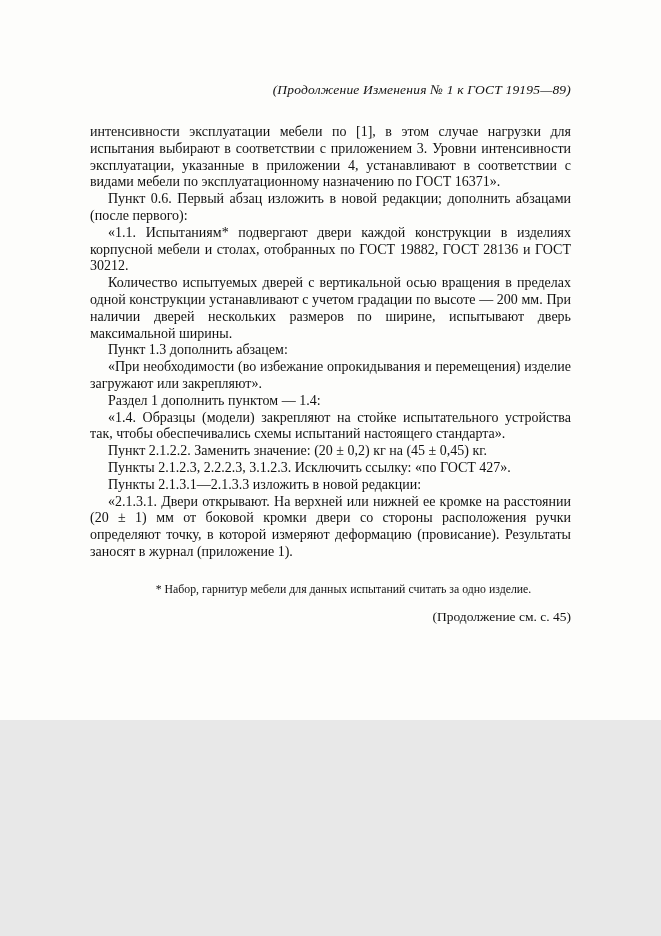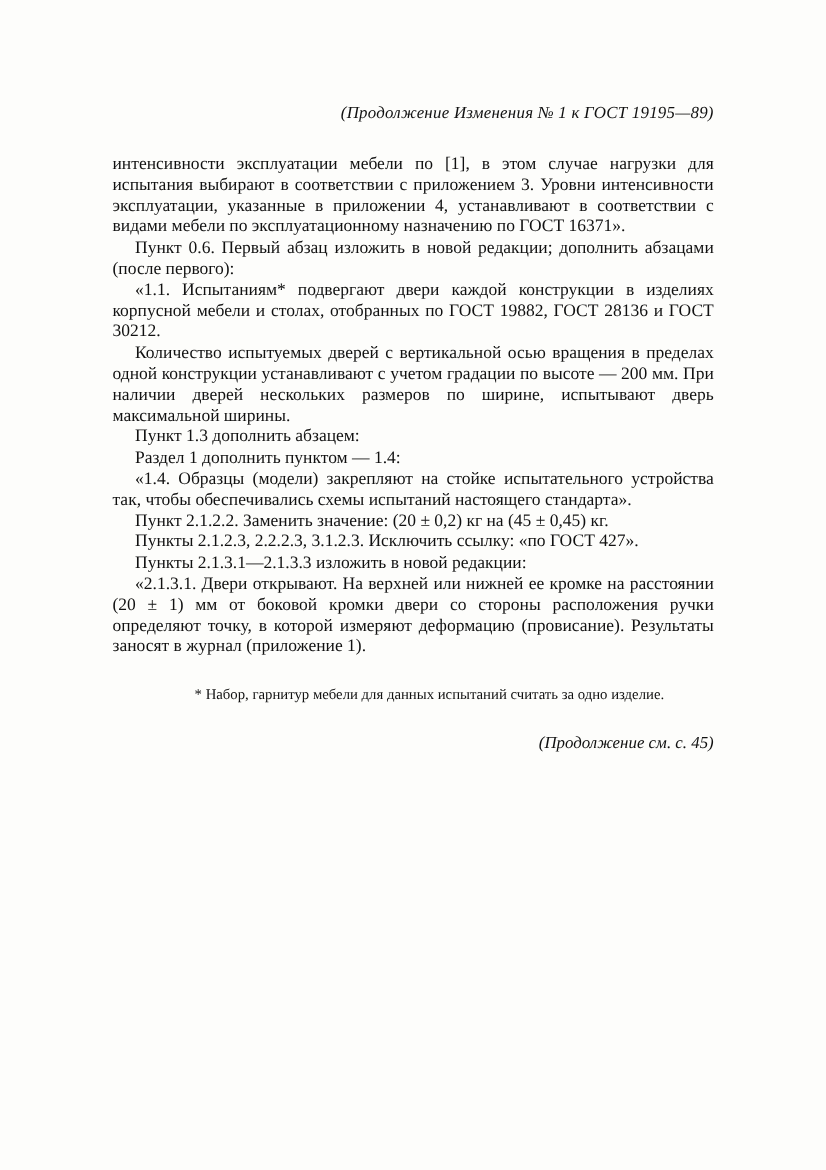--- a/index.html
+++ b/index.html
@@ -3,21 +3,21 @@
 <meta charset="utf-8">
 <style>
   html, body {
     margin: 0;
     padding: 0;
     background: #e8e8e8;
   }
   .page {
     position: relative;
     width: 661px;
-    height: 936px;
+    height: 720px;
     margin: 0 auto;
     background: #fdfdfb;
     color: #111;
     font-family: "Liberation Serif", "DejaVu Serif", serif;
     overflow: hidden;
   }
   .running-header {
     position: absolute;
     top: 82px;
     left: 90px;
@@ -45,40 +45,40 @@
     text-indent: 0;
   }
   .footnote {
     margin-top: 21px;
     font-size: 11.8px;
     line-height: 14px;
     text-indent: 26px;
     text-align: center;
   }
   .page-footer {
-    margin-top: 24px;
+    margin-top: 13px;
     text-align: right;
-    font-style: italic;
     font-size: 13.5px;
   }
 </style>
 </head>
 <body>
 
 <div class="page">
 
   <div class="running-header">(Продолжение Изменения № 1 к ГОСТ 19195—89)</div>
 
   <div class="text-block">
 
     <p class="no-indent">интенсивности эксплуатации мебели по [1], в этом случае нагрузки для испытания выбирают в соответствии с приложением 3. Уровни интенсивности эксплуатации, указанные в приложении 4, устанавливают в соответствии с видами мебели по эксплуатационному назначению по ГОСТ 16371».</p>
     <p>Пункт 0.6. Первый абзац изложить в новой редакции; дополнить абзацами (после первого):</p>
     <p>«1.1. Испытаниям* подвергают двери каждой конструкции в изделиях корпусной мебели и столах, отобранных по ГОСТ 19882, ГОСТ 28136 и ГОСТ 30212.</p>
     <p>Количество испытуемых дверей с вертикальной осью вращения в пределах одной конструкции устанавливают с учетом градации по высоте — 200 мм. При наличии дверей нескольких размеров по ширине, испытывают дверь максимальной ширины.</p>
     <p>Пункт 1.3 дополнить абзацем:</p>
+    <p>«При необходимости (во избежание опрокидывания и перемещения) изделие загружают или закрепляют».</p>
     <p>Раздел 1 дополнить пунктом — 1.4:</p>
     <p>«1.4. Образцы (модели) закрепляют на стойке испытательного устройства так, чтобы обеспечивались схемы испытаний настоящего стандарта».</p>
     <p>Пункт 2.1.2.2. Заменить значение: (20 ± 0,2) кг на (45 ± 0,45) кг.</p>
     <p>Пункты 2.1.2.3, 2.2.2.3, 3.1.2.3. Исключить ссылку: «по ГОСТ 427».</p>
     <p>Пункты 2.1.3.1—2.1.3.3 изложить в новой редакции:</p>
     <p>«2.1.3.1. Двери открывают. На верхней или нижней ее кромке на расстоянии (20 ± 1) мм от боковой кромки двери со стороны расположения ручки определяют точку, в которой измеряют деформацию (провисание). Результаты заносят в журнал (приложение 1).</p>
 
     <div class="footnote">* Набор, гарнитур мебели для данных испытаний считать за одно изделие.</div>
 
     <div class="page-footer">(Продолжение см. с. 45)</div>

